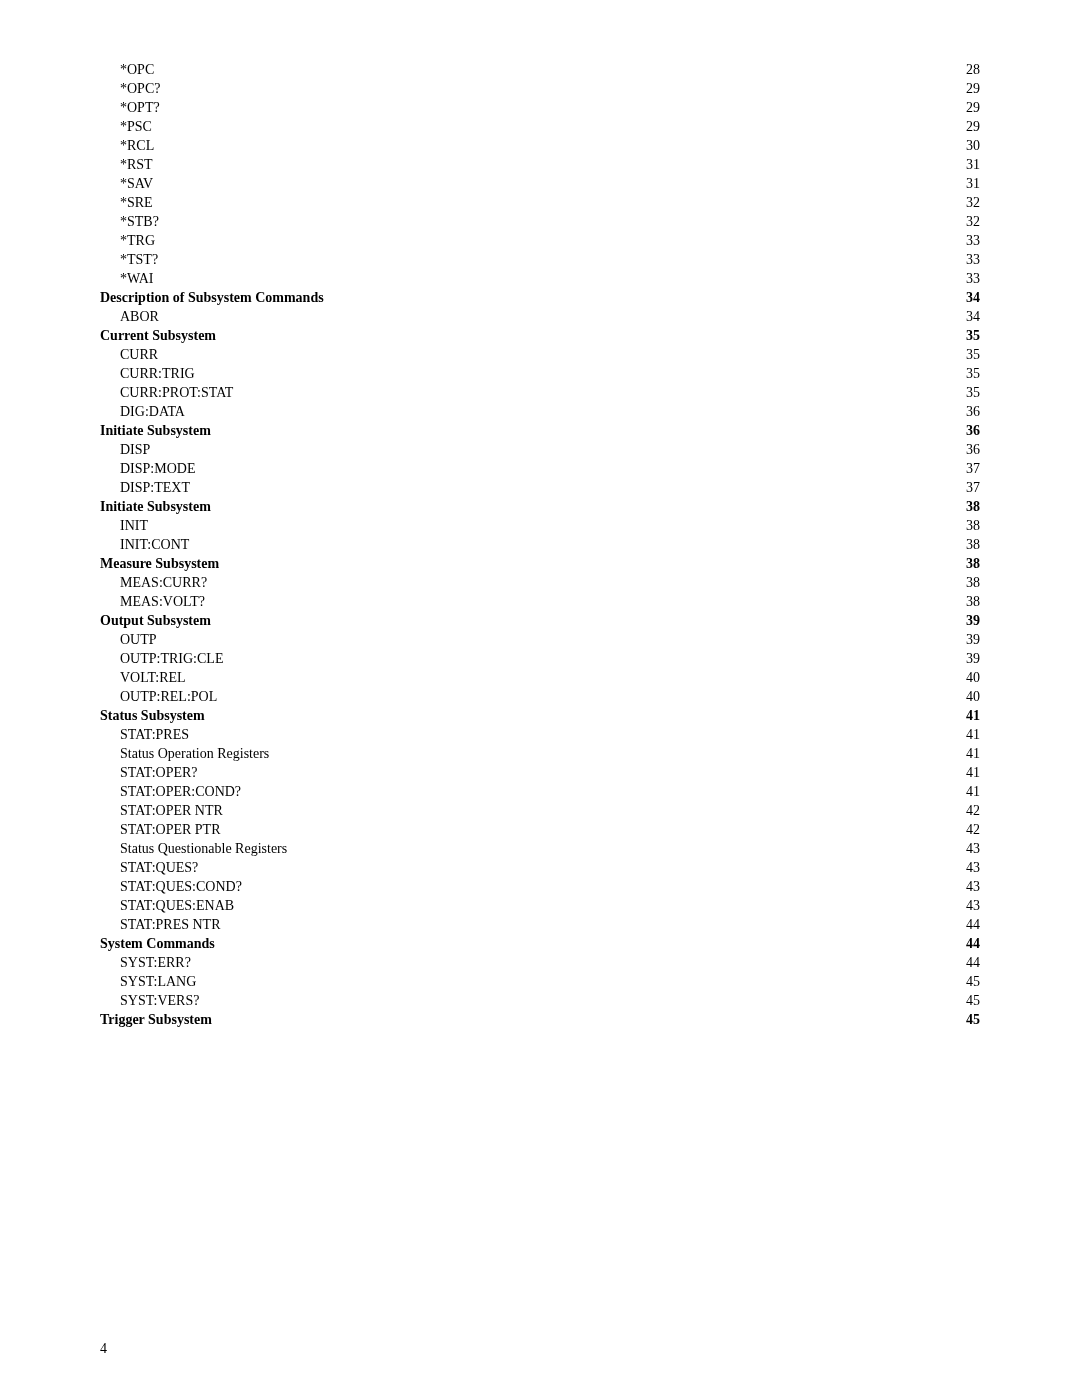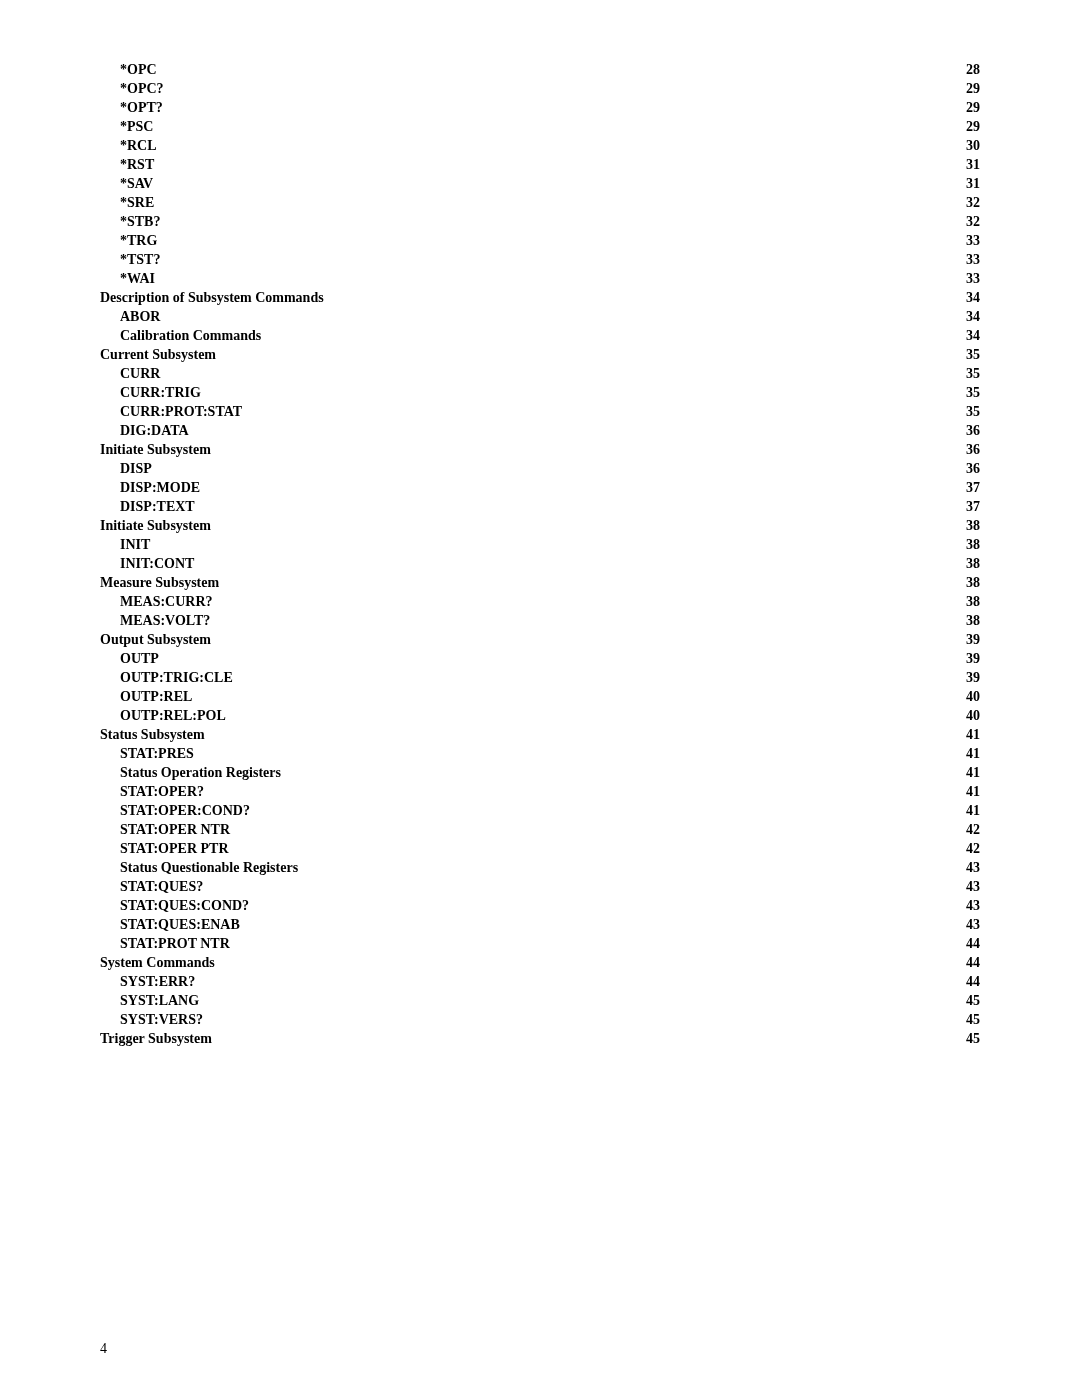--- a/index.html
+++ b/index.html
@@ -24,25 +24,23 @@
       padding: 1.5px 0;
       vertical-align: top;
     }
     .toc-table .label-col {
       width: 85%;
       padding-left: 0;
     }
     .toc-table .page-col {
       width: 15%;
       text-align: right;
-      font-weight: bold;
     }
     .toc-table .indent-1 .label-col {
       padding-left: 20px;
-      font-weight: bold;
     }
     .toc-table .indent-0 .label-col {
       padding-left: 0px;
       font-weight: normal;
     }
     .page-number {
       position: fixed;
       bottom: 40px;
       left: 100px;
       font-size: 14px;
@@ -102,24 +100,20 @@
         <td class="page-col">33</td>
       </tr>
       <tr class="indent-0">
         <td class="label-col"><b>Description of Subsystem Commands</b></td>
         <td class="page-col"><b>34</b></td>
       </tr>
       <tr class="indent-1">
         <td class="label-col">ABOR</td>
         <td class="page-col">34</td>
       </tr>
-      <tr class="indent-1">
-        <td class="label-col">Calibration Commands</td>
-        <td class="page-col">34</td>
-      </tr>
       <tr class="indent-0">
         <td class="label-col"><b>Current Subsystem</b></td>
         <td class="page-col"><b>35</b></td>
       </tr>
       <tr class="indent-1">
         <td class="label-col">CURR</td>
         <td class="page-col">35</td>
       </tr>
       <tr class="indent-1">
         <td class="label-col">CURR:TRIG</td>
@@ -179,21 +173,21 @@
       </tr>
       <tr class="indent-1">
         <td class="label-col">OUTP</td>
         <td class="page-col">39</td>
       </tr>
       <tr class="indent-1">
         <td class="label-col">OUTP:TRIG:CLE</td>
         <td class="page-col">39</td>
       </tr>
       <tr class="indent-1">
-        <td class="label-col">OUTP:REL</td>
+        <td class="label-col">VOLT:REL</td>
         <td class="page-col">40</td>
       </tr>
       <tr class="indent-1">
         <td class="label-col">OUTP:REL:POL</td>
         <td class="page-col">40</td>
       </tr>
       <tr class="indent-0">
         <td class="label-col"><b>Status Subsystem</b></td>
         <td class="page-col"><b>41</b></td>
       </tr>
@@ -231,21 +225,21 @@
       </tr>
       <tr class="indent-1">
         <td class="label-col">STAT:QUES:COND?</td>
         <td class="page-col">43</td>
       </tr>
       <tr class="indent-1">
         <td class="label-col">STAT:QUES:ENAB</td>
         <td class="page-col">43</td>
       </tr>
       <tr class="indent-1">
-        <td class="label-col">STAT:PROT NTR</td>
+        <td class="label-col">STAT:PRES NTR</td>
         <td class="page-col">44</td>
       </tr>
       <tr class="indent-0">
         <td class="label-col"><b>System Commands</b></td>
         <td class="page-col"><b>44</b></td>
       </tr>
       <tr class="indent-1">
         <td class="label-col">SYST:ERR?</td>
         <td class="page-col">44</td>
       </tr>

